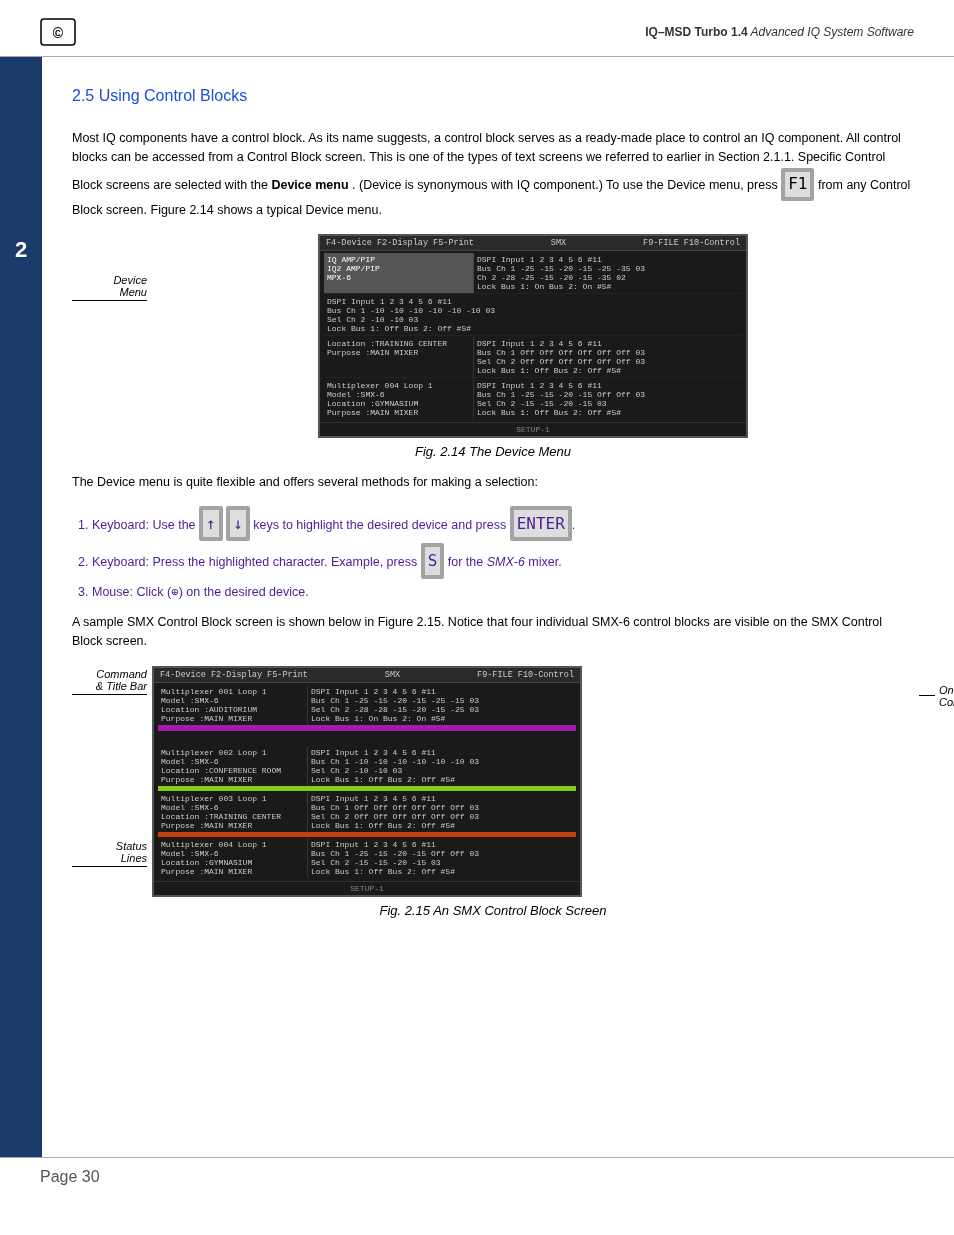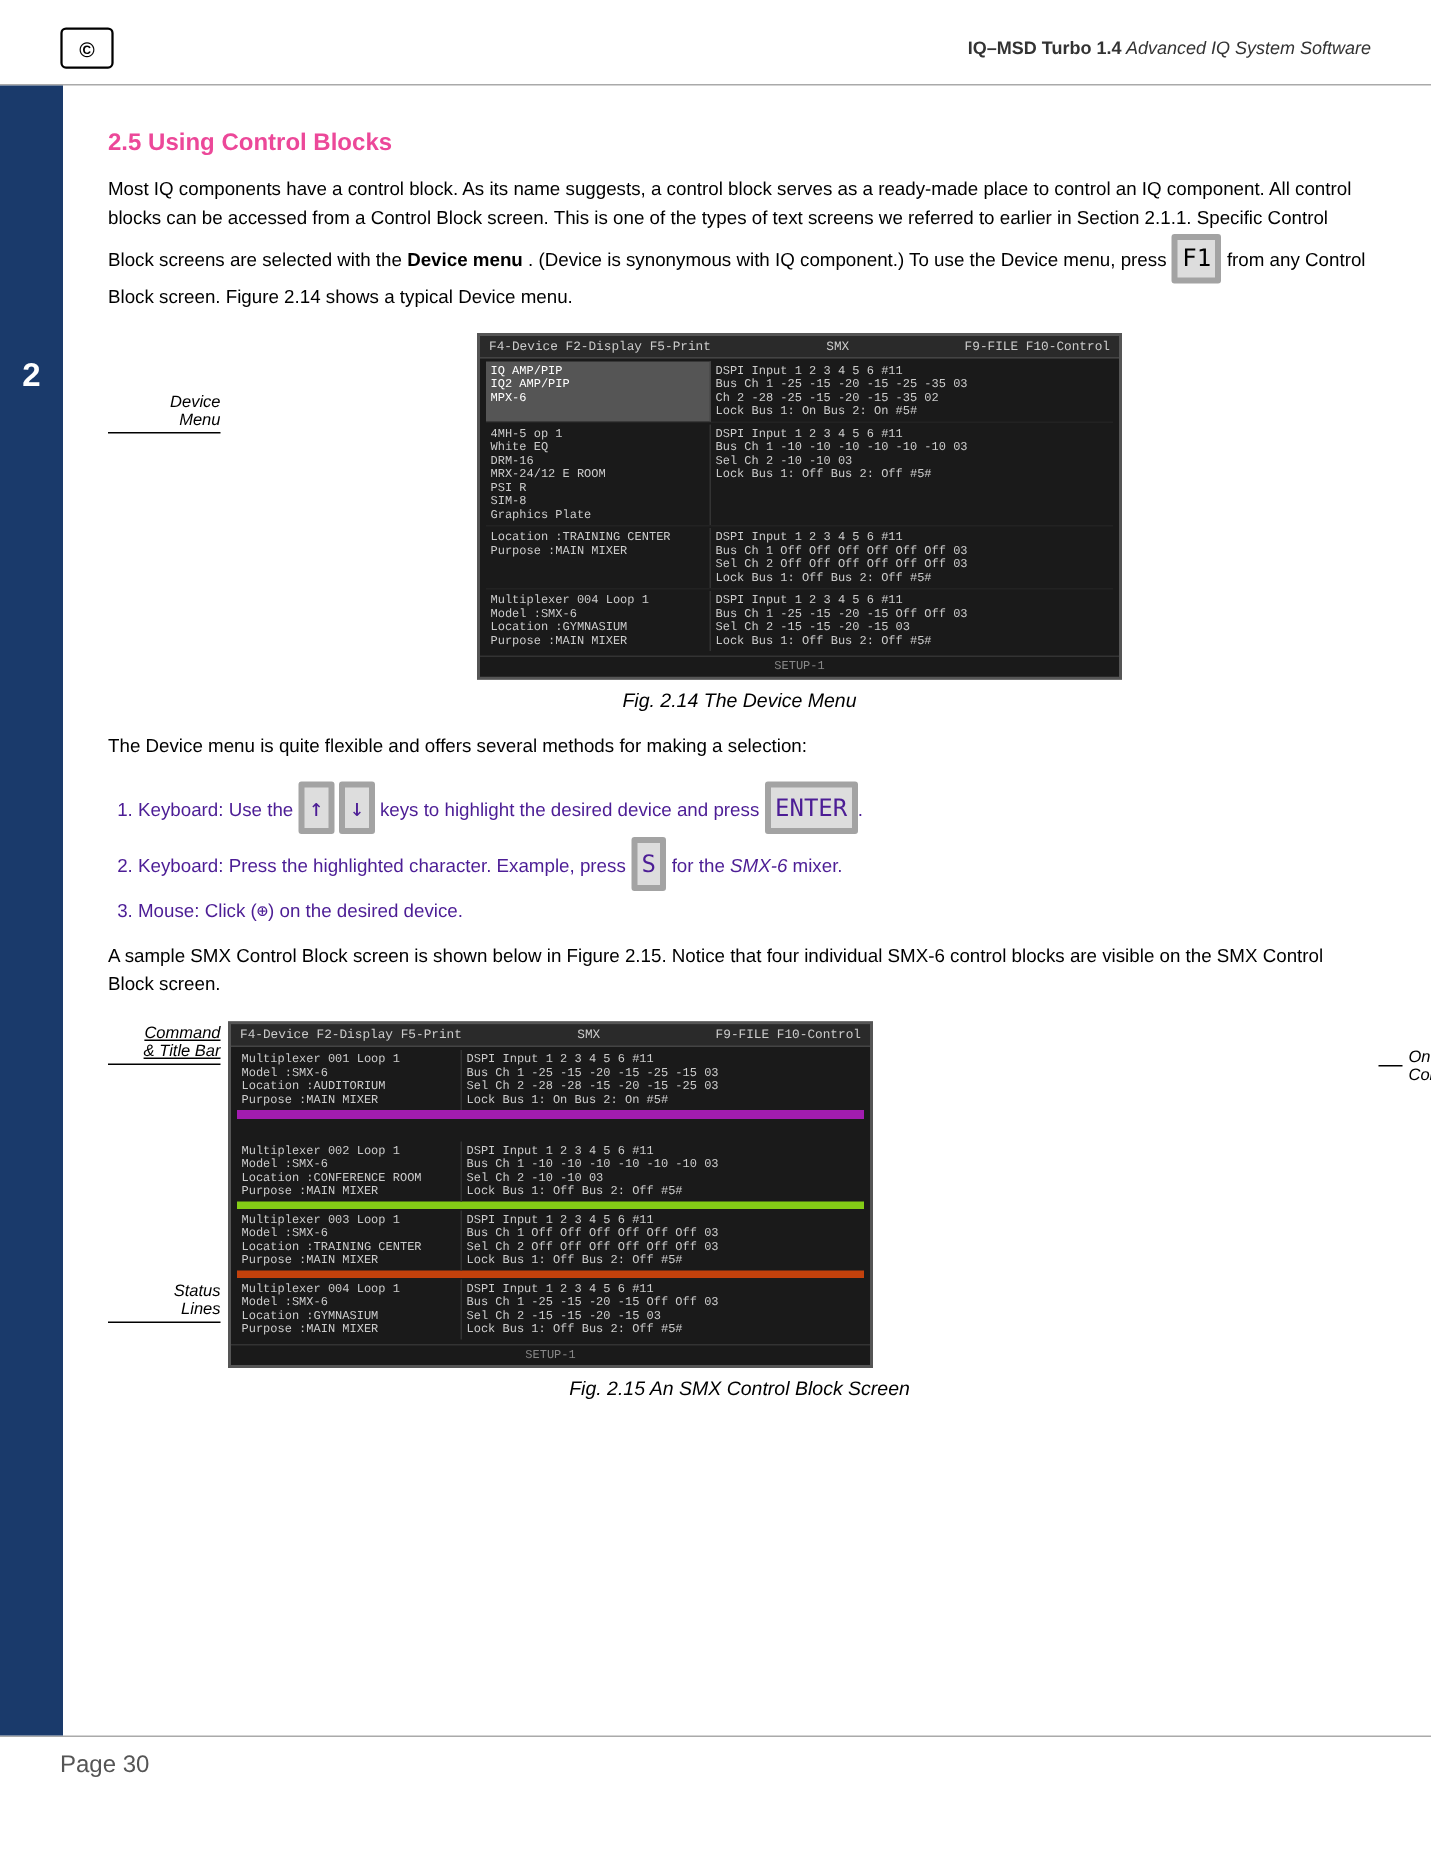--- a/index.html
+++ b/index.html
@@ -85,23 +85,23 @@
 
     
     .main-content {
       flex: 1;
       padding: 30px 40px 30px 30px;
     }
 
     
     .section-heading {
       font-size: 16px;
-      font-weight: bold;
-      margin-bottom: 12px;
-      color: #ec4899;
+      font-weight: normal;
+      margin-bottom: 24px;
+      color: #1d4ed8;
     }
 
     .body-text {
       font-size: 12.5px;
       line-height: 1.55;
       color: #000;
       margin-bottom: 14px;
     }
 
     .body-text strong {
@@ -216,29 +216,20 @@
                 </div>
                 <div style="flex:1; padding:2px 3px; font-size:8px;">
                   <div>DSPI Input  1    2    3    4    5    6   #11</div>
                   <div>Bus  Ch 1  -25  -15  -20  -15  -25  -35   03</div>
                   <div>     Ch 2  -28  -25  -15  -20  -15  -35   02</div>
                   <div>Lock Bus 1: On        Bus 2: On         #5#</div>
                 </div>
               </div>
 
               <div style="display:flex; border-bottom:1px solid #222; margin-bottom:1px;">
-                <div style="width:150px; color:#ccc; padding:2px 3px; font-size:8px; border-right:1px solid #333;">
-                  <div>4MH-5           op 1</div>
-                  <div>White EQ</div>
-                  <div>DRM-16</div>
-                  <div>MRX-24/12    E ROOM</div>
-                  <div>PSI              R</div>
-                  <div>SIM-8</div>
-                  <div>Graphics Plate</div>
-                </div>
                 <div style="flex:1; padding:2px 3px; font-size:8px;">
                   <div>DSPI Input  1    2    3    4    5    6   #11</div>
                   <div>Bus  Ch 1  -10  -10  -10  -10  -10  -10   03</div>
                   <div>Sel  Ch 2  -10  -10                       03</div>
                   <div>Lock Bus 1: Off       Bus 2: Off        #5#</div>
                 </div>
               </div>
 
               <div style="display:flex; border-bottom:1px solid #222; margin-bottom:1px;">
                 <div style="width:150px; color:#ccc; padding:2px 3px; font-size:8px; border-right:1px solid #333;">
@@ -287,21 +278,21 @@
         <li>
           Mouse: Click (<span style="font-family:monospace;">⊕</span>) on the desired device.
         </li>
       </ol>
 
       <p class="body-text">A sample SMX Control Block screen is shown below in Figure 2.15. Notice that four individual SMX-6 control blocks are visible on the SMX Control Block screen.</p>
 
       <div style="position:relative; margin-bottom:6px; margin-left:80px;">
 
         <div style="position:absolute; left:-80px; top:2px; width:75px; text-align:right; font-size:11px; font-style:italic;">
-          <span style="white-space:pre; display:block;text-decoration:underline;">Command
+          <span style="white-space:pre; display:block;">Command
 &amp; Title Bar</span>
           <div style="border-top:1px solid #000; margin-top:2px;"></div>
         </div>
         <div style="position:absolute; left:-80px; bottom:30px; width:75px; text-align:right; font-size:11px; font-style:italic;">
           <span style="white-space:pre; display:block;">Status
 Lines</span>
           <div style="border-top:1px solid #000; margin-top:2px;"></div>
         </div>
 
         <div style="position:absolute; right:-135px; top:18px; width:130px; font-size:11px; font-style:italic;">

